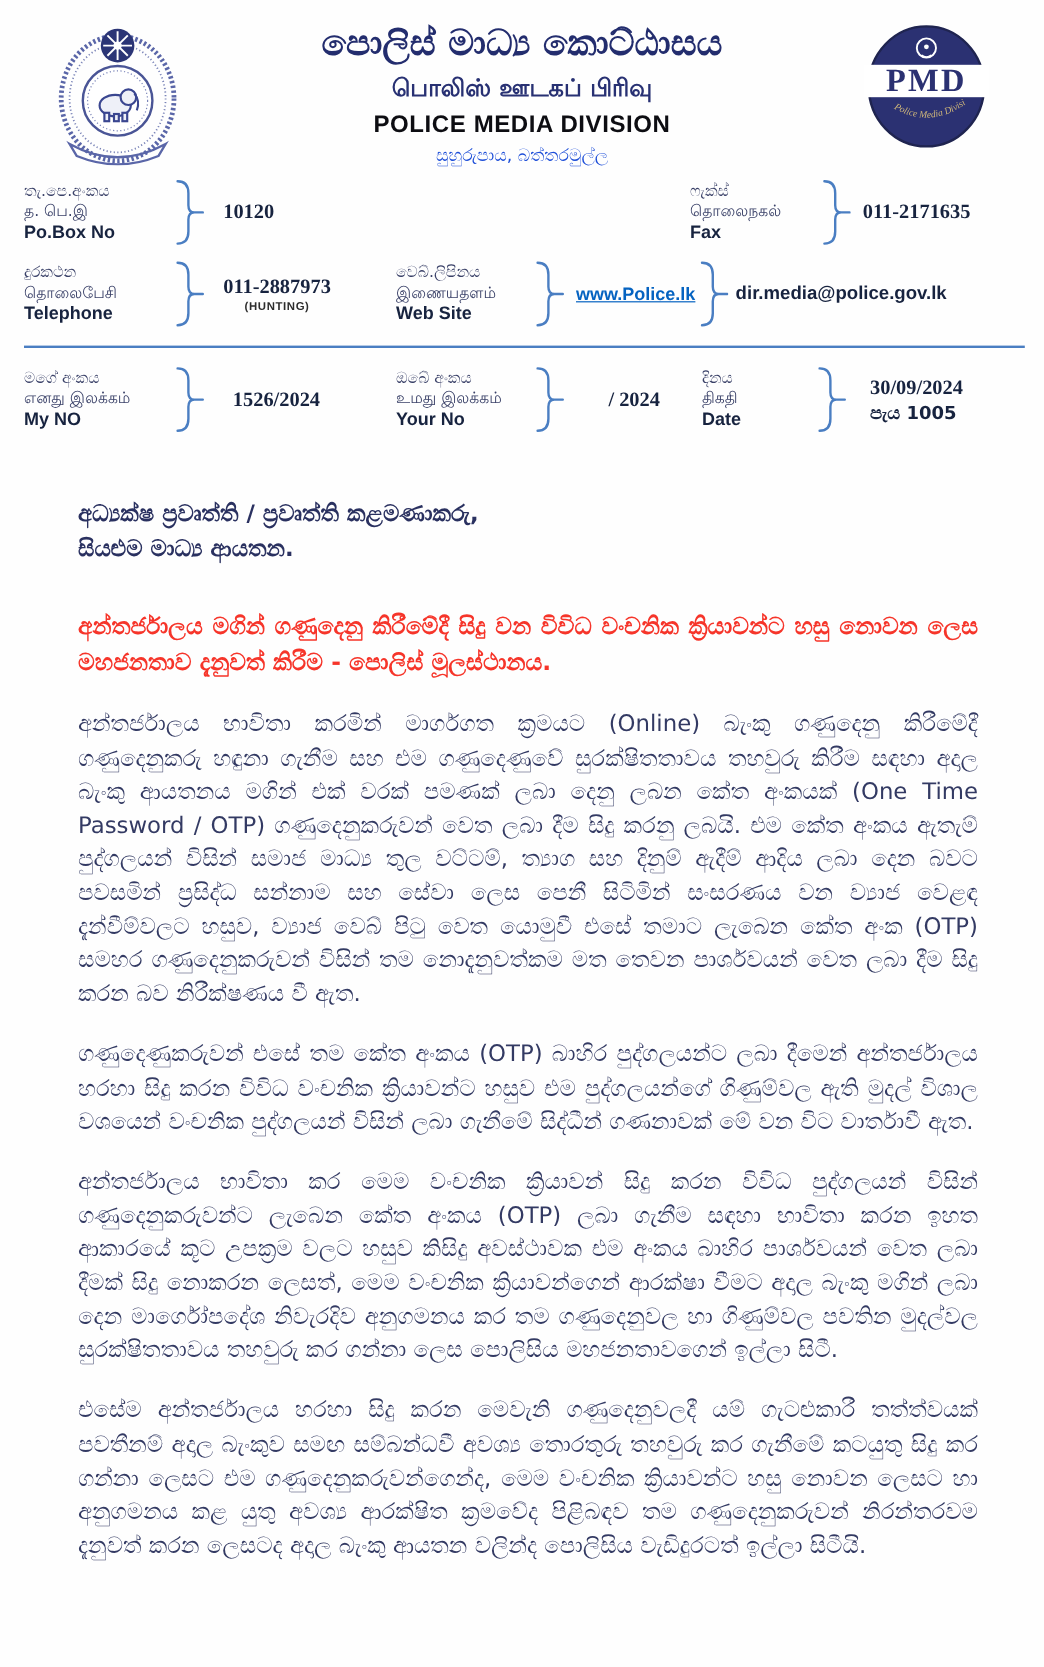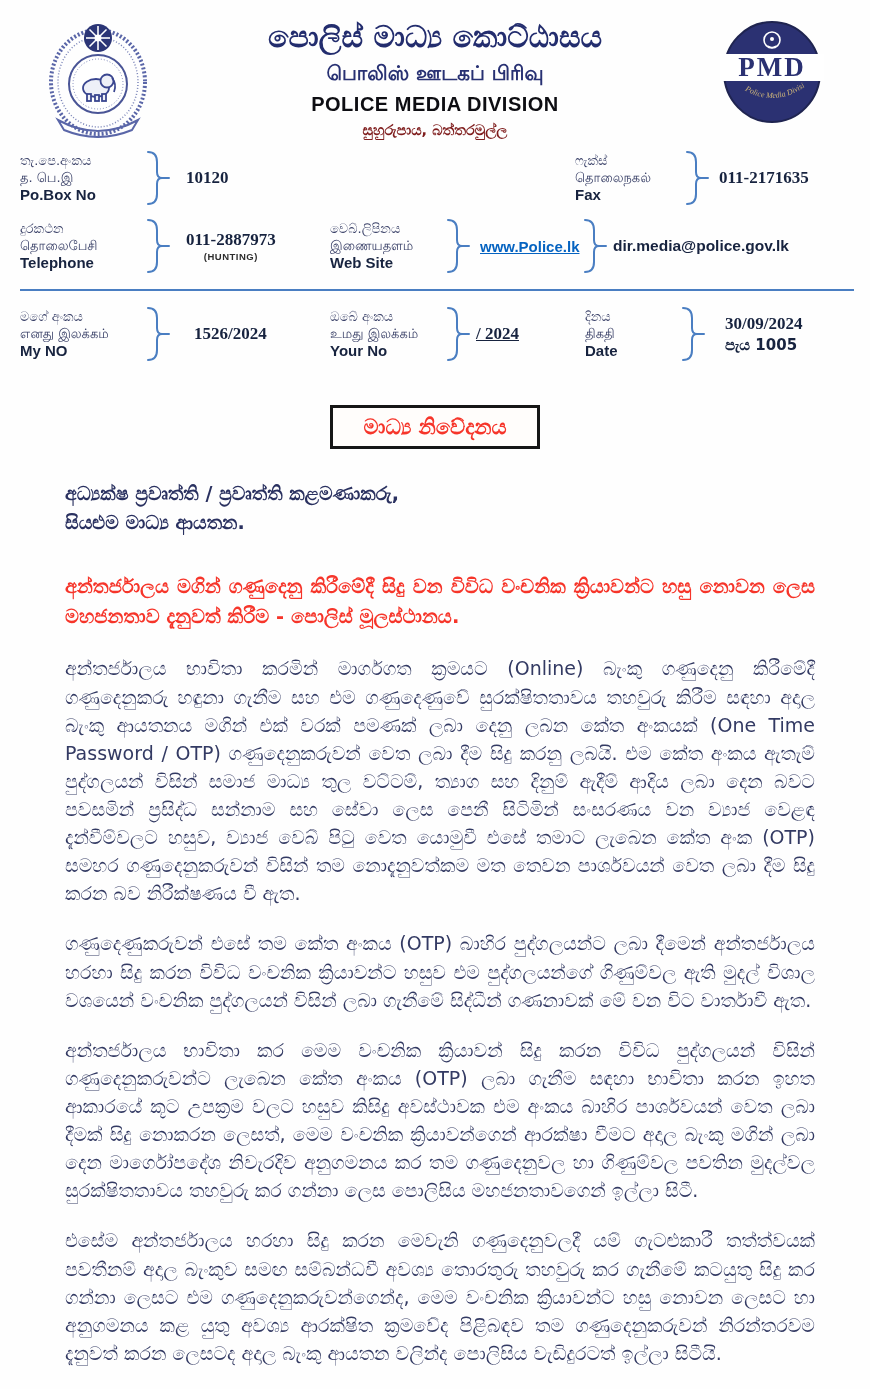--- a/index.html
+++ b/index.html
@@ -15,21 +15,21 @@
   }
 
   
   .header{display:flex;align-items:flex-start;padding:12px 18px 0 18px;}
   .header .logo-left{width:160px;display:flex;justify-content:center;}
   .header .center{flex:1;text-align:center;padding-top:8px;}
   .header .logo-right{width:160px;display:flex;justify-content:center;padding-top:8px;}
   .title-si{font-size:30px;font-weight:bold;color:#232d6e;line-height:1.1;}
   .title-ta{font-size:20px;font-weight:bold;color:#283173;margin-top:8px;}
   .title-en{font-size:20px;font-weight:bold;color:#0d0d12;letter-spacing:.5px;margin-top:6px;font-family:"Liberation Sans",sans-serif;}
-  .addr{font-size:14.5px;font-weight:bold;color:#7f1d1d;margin-top:6px;}
+  .addr{font-size:14.5px;font-weight:normal;color:#1d4ed8;margin-top:6px;}
 
   
   .contact{position:relative;height:242px;margin-top:4px;}
   .entry{position:absolute;display:flex;align-items:center;}
   .labels .l-si{font-size:13px;color:#3a4168;line-height:17px;}
   .labels .l-ta{font-size:13px;color:#3a4168;line-height:17px;}
   .labels .l-en{font-size:15px;font-weight:bold;color:#17233f;line-height:18px;font-family:"Liberation Sans",sans-serif;}
   .brace{flex:0 0 auto;margin:0 2px 0 6px;}
   .value{font-family:"Liberation Serif",serif;font-weight:bold;font-size:17px;color:#17233f;margin-left:8px;}
   .value .note{font-size:9.5px;letter-spacing:.5px;text-align:center;color:#2d2d2d;font-family:"Liberation Sans",sans-serif;margin-top:1px;}
@@ -182,44 +182,39 @@
 
     <div class="entry" style="left:330px;top:162px;">
       <div class="labels" style="width:108px;">
         <div class="l-si">ඔබේ අංකය</div>
         <div class="l-ta">உமது இலக்கம்</div>
         <div class="l-en">Your No</div>
       </div>
       <svg class="brace" width="26" height="58" viewBox="0 0 26 58">
           <path d="M4,3 Q13,3 13,13 L13,23 Q13,29 18,29 L25,29 M18,29 Q13,29 13,35 L13,45 Q13,55 4,55" fill="none" stroke="#4a7ec2" stroke-width="2" stroke-linecap="round"></path>
         </svg>
-      <div class="value" style="margin-left:4px;text-decoration:underline;">/ 2024</div>
+      <div class="value" style="margin-left:35px;">/ 2024</div>
     </div>
 
     <div class="entry" style="left:585px;top:162px;">
       <div class="labels" style="width:88px;">
         <div class="l-si">දිනය</div>
         <div class="l-ta">திகதி</div>
         <div class="l-en">Date</div>
       </div>
       <svg class="brace" width="26" height="58" viewBox="0 0 26 58">
           <path d="M4,3 Q13,3 13,13 L13,23 Q13,29 18,29 L25,29 M18,29 Q13,29 13,35 L13,45 Q13,55 4,55" fill="none" stroke="#4a7ec2" stroke-width="2" stroke-linecap="round"></path>
         </svg>
       <div class="value" style="margin-left:18px;">
         <div>30/09/2024</div>
         <div class="time">පැය 1005</div>
       </div>
     </div>
   </div>
 
-  <div class="notice-wrap">
-    <div class="notice-box">
-      <span>මාධ්‍ය නිවේදනය</span>
-    </div>
-  </div>
 
   <div class="bodytext">
     <div class="recipients">
       <div>අධ්‍යක්ෂ ප්‍රවෘත්ති / ප්‍රවෘත්ති කළමණාකරු,</div>
       <div>සියළුම මාධ්‍ය ආයතන.</div>
     </div>
 
     <div class="subject">අන්තර්ජාලය මගින් ගණුදෙනු කිරීමේදී සිදු වන විවිධ වංචනික ක්‍රියාවන්ට හසු නොවන ලෙස මහජනතාව දැනුවත් කිරීම - පොලිස් මූලස්ථානය.</div>
 
     <div class="para">අන්තර්ජාලය භාවිතා කරමින් මාර්ගගත ක්‍රමයට (Online) බැංකු ගණුදෙනු කිරීමේදී ගණුදෙනුකරු හඳුනා ගැනීම සහ එම ගණුදෙණුවේ සුරක්ෂිතතාවය තහවුරු කිරීම සඳහා අදාල බැංකු ආයතනය මගින් එක් වරක් පමණක් ලබා දෙනු ලබන කේත අංකයක් (One Time Password / OTP) ගණුදෙනුකරුවන් වෙත ලබා දීම සිදු කරනු ලබයි. එම කේත අංකය ඇතැම් පුද්ගලයන් විසින් සමාජ මාධ්‍ය තුල වට්ටම්, ත්‍යාග සහ දිනුම් ඇදීම් ආදිය ලබා දෙන බවට පවසමින් ප්‍රසිද්ධ සන්නාම සහ සේවා ලෙස පෙනී සිටිමින් සංසරණය වන ව්‍යාජ වෙළඳ දැන්වීම්වලට හසුව, ව්‍යාජ වෙබ් පිටු වෙත යොමුවී එසේ තමාට ලැබෙන කේත අංක (OTP) සමහර ගණුදෙනුකරුවන් විසින් තම නොදැනුවත්කම මත තෙවන පාර්ශවයන් වෙත ලබා දීම සිදු කරන බව නිරීක්ෂණය වී ඇත.</div>

